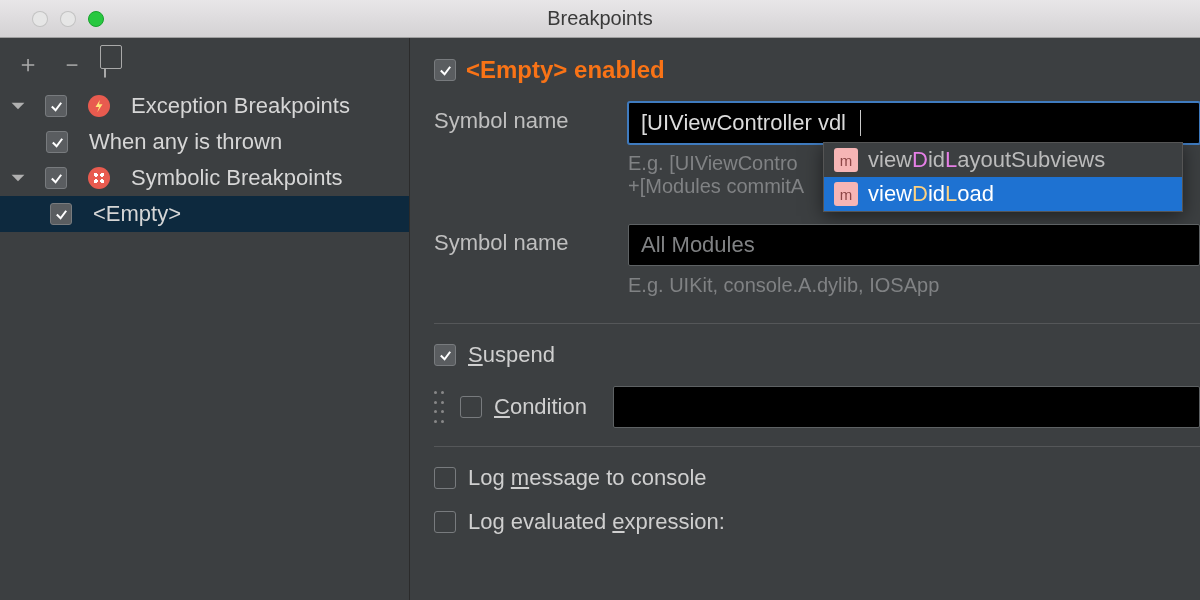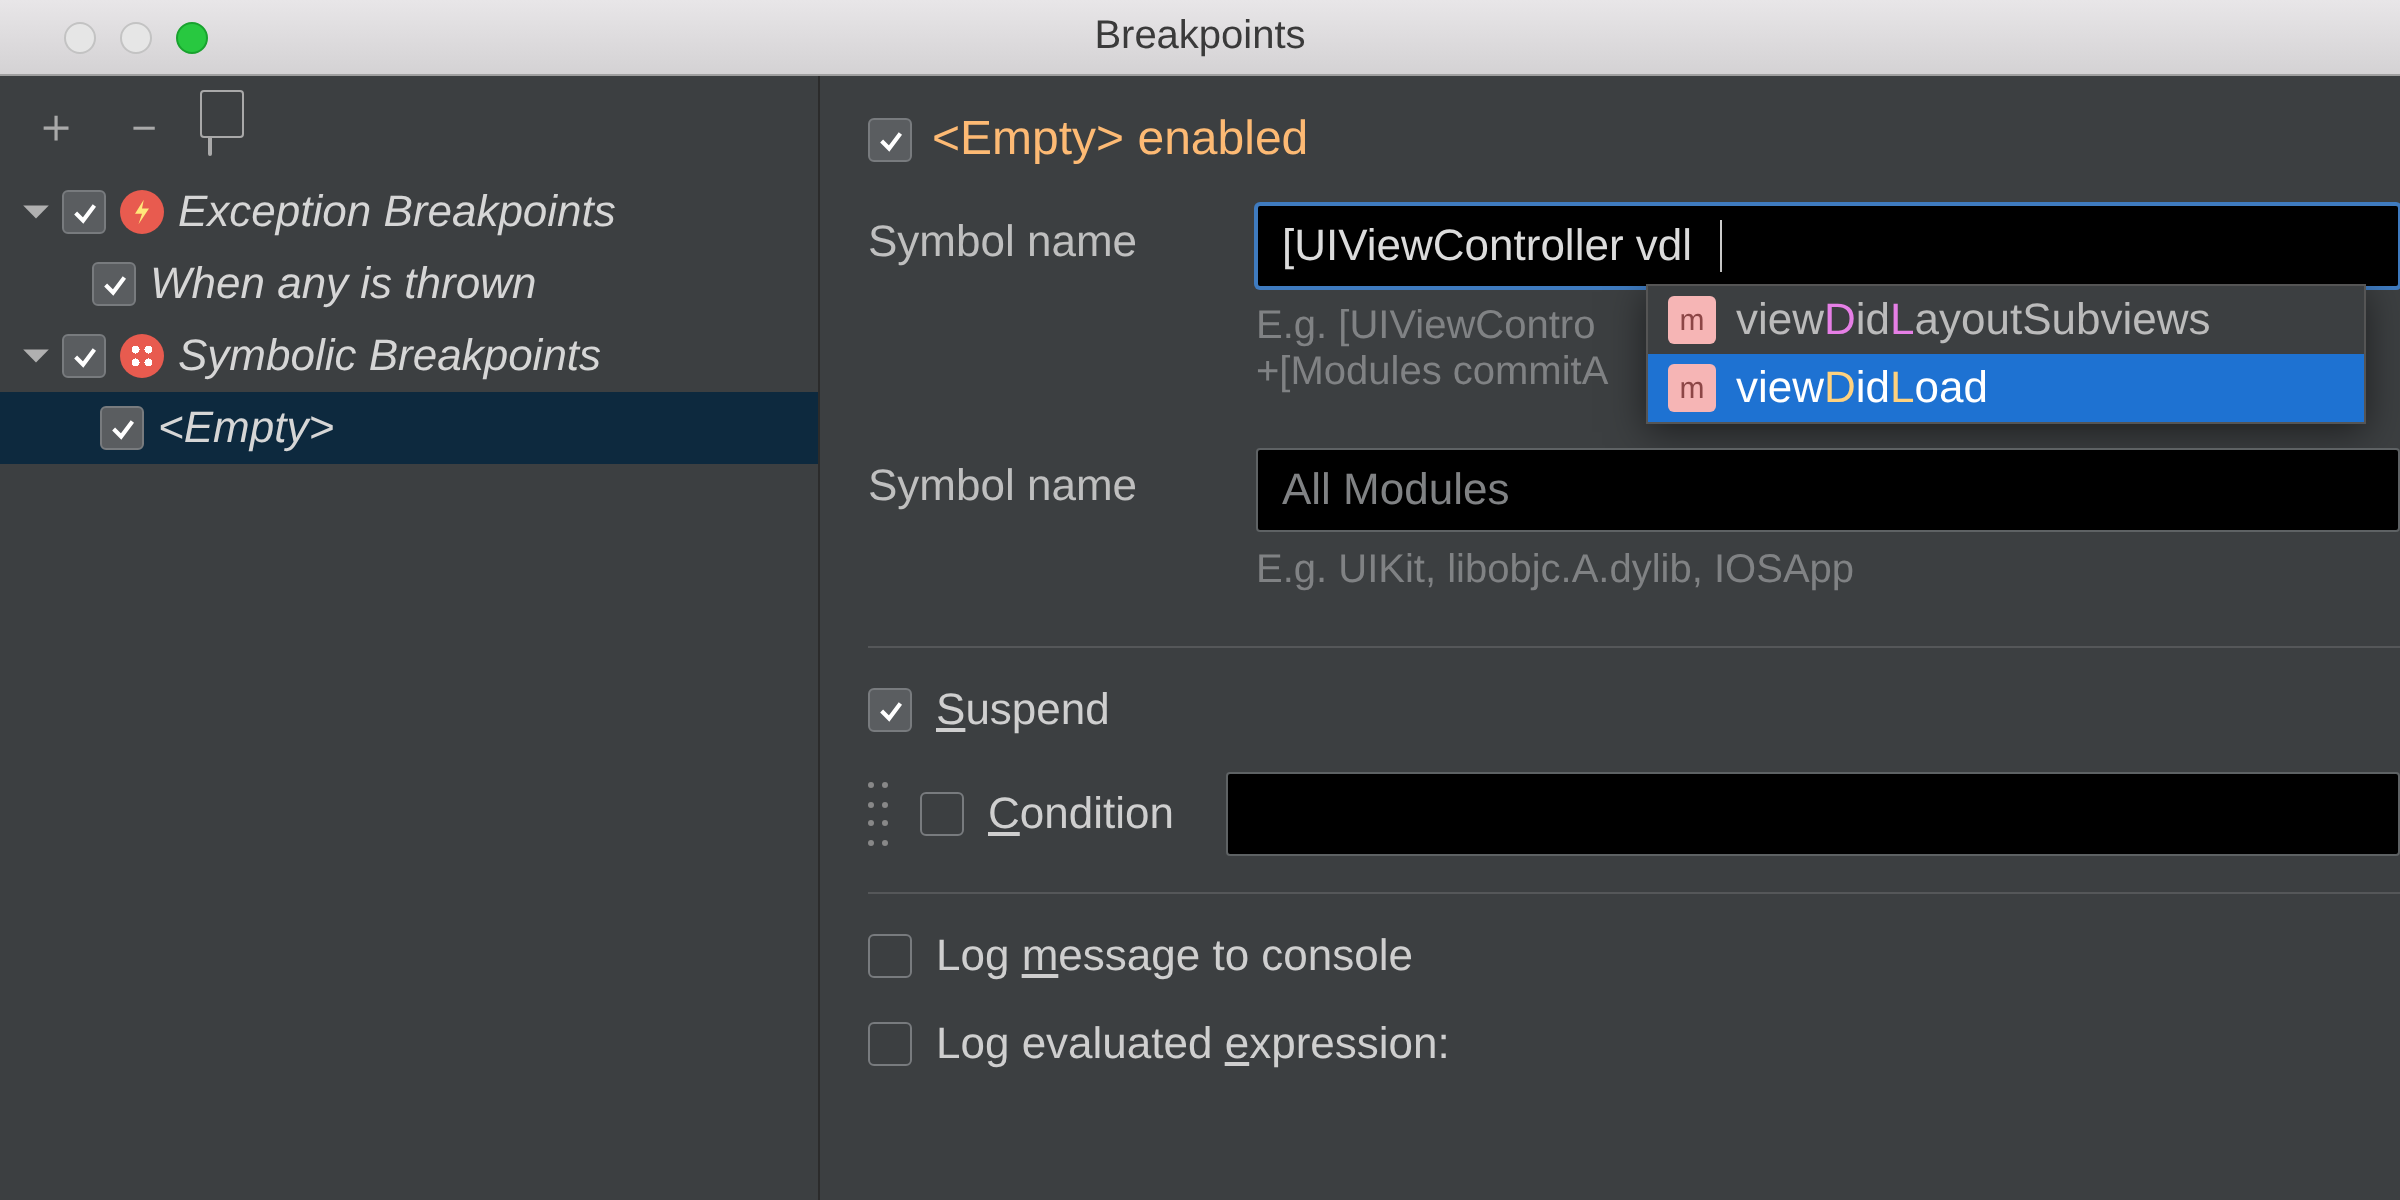--- a/index.html
+++ b/index.html
@@ -51,23 +51,22 @@
     display: flex; gap: 20px; padding: 14px 16px 10px;
     align-items: center;
   }
   .tbtn { color: #a9a9a9; font-size: 24px; line-height: 1; cursor: pointer; }
   .tree { padding: 2px 0; }
   .row {
     display: flex; align-items: center;
     padding: 2px 8px 2px 10px;
     font-size: 22px;
     height: 36px;
-    gap: 5px;
+    gap: 19px;
     color: #d6d6d6;
-    font-style: italic;
   }
   .row.selected { background: #0d293e; }
   .chevron { width: 16px; color: #b0b0b0; }
   .chevron svg { display:block; }
   .chk {
     width: 22px; height: 22px; border-radius: 3px;
     background: #5a5d60; border: 1px solid #787b7e;
     display:flex; align-items:center; justify-content:center;
     color:#fff; font-size:15px;
     flex-shrink: 0;
@@ -93,21 +92,21 @@
   }
   .rowlabel { margin-left: 2px; white-space: nowrap; }
   .indent1 { padding-left: 46px; }
   .indent2 { padding-left: 50px; }
   .detail {
     flex: 1; padding: 18px 0 0 24px;
     overflow: hidden;
   }
   .header-row {
     display:flex; align-items:center; gap:10px;
-    font-size: 24px; font-weight: normal; color:#fdba74;
+    font-size: 24px; font-weight: bold; color:#f97316;
     margin-bottom: 18px;
     text-align: center;
   }
   .form-row {
     display:flex; align-items: flex-start; gap: 14px;
     margin-bottom: 10px;
     justify-content: flex-end;
   }
   .form-label {
     width: 180px; font-size: 22px; color:#bfbfbf;
@@ -280,21 +279,21 @@
           <span>E.g. [UIViewContro</span><br>
           <span>+[Modules commitA</span>
         </div>
       </div>
     </div>
 
     <div class="form-row">
       <div class="form-label">Symbol name</div>
       <div class="form-input-wrap">
         <input class="input" placeholder="All Modules" style="">
-        <div class="hint">E.g. UIKit, libobjc.A.dylib, IOSApp</div>
+        <div class="hint">E.g. UIKit, console.A.dylib, IOSApp</div>
       </div>
     </div>
 
     <div class="sep"></div>
 
     <div class="check-row">
       <span class="chk">
         <svg viewBox="0 0 16 16">
             <path d="M3 8 L7 12 L13 4" stroke="#fff" stroke-width="2.2" fill="none"></path>
           </svg>

